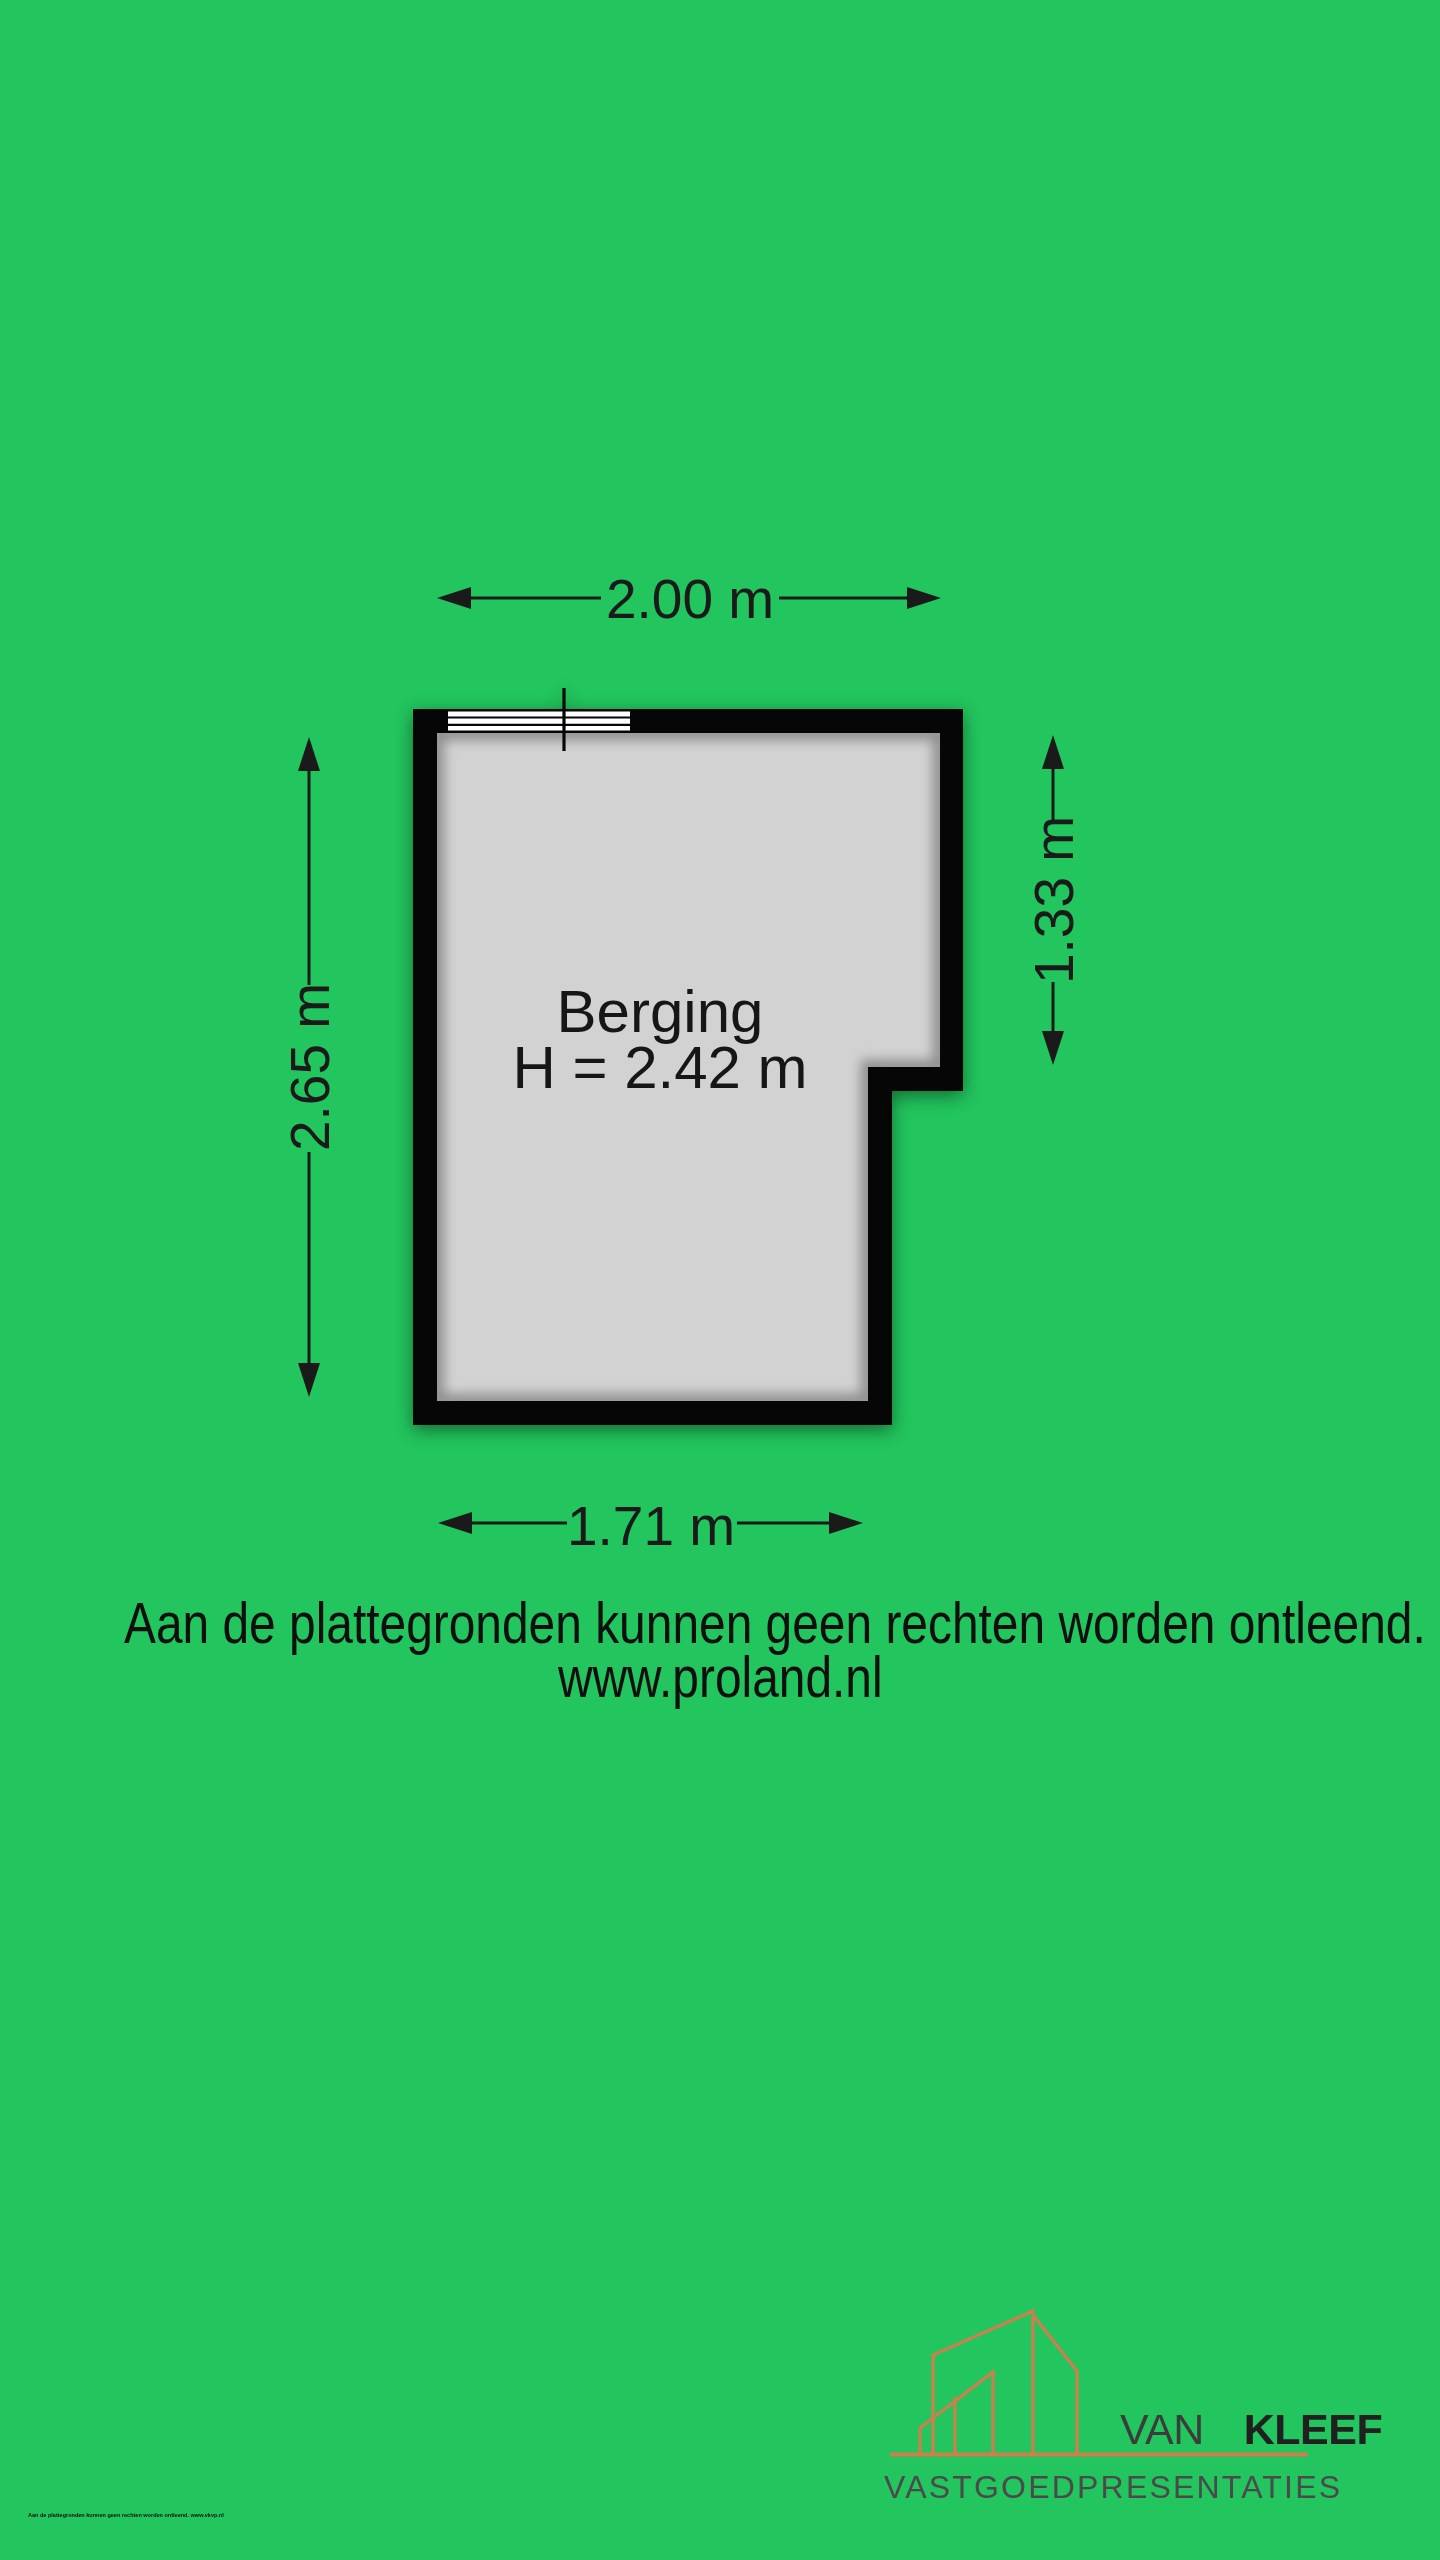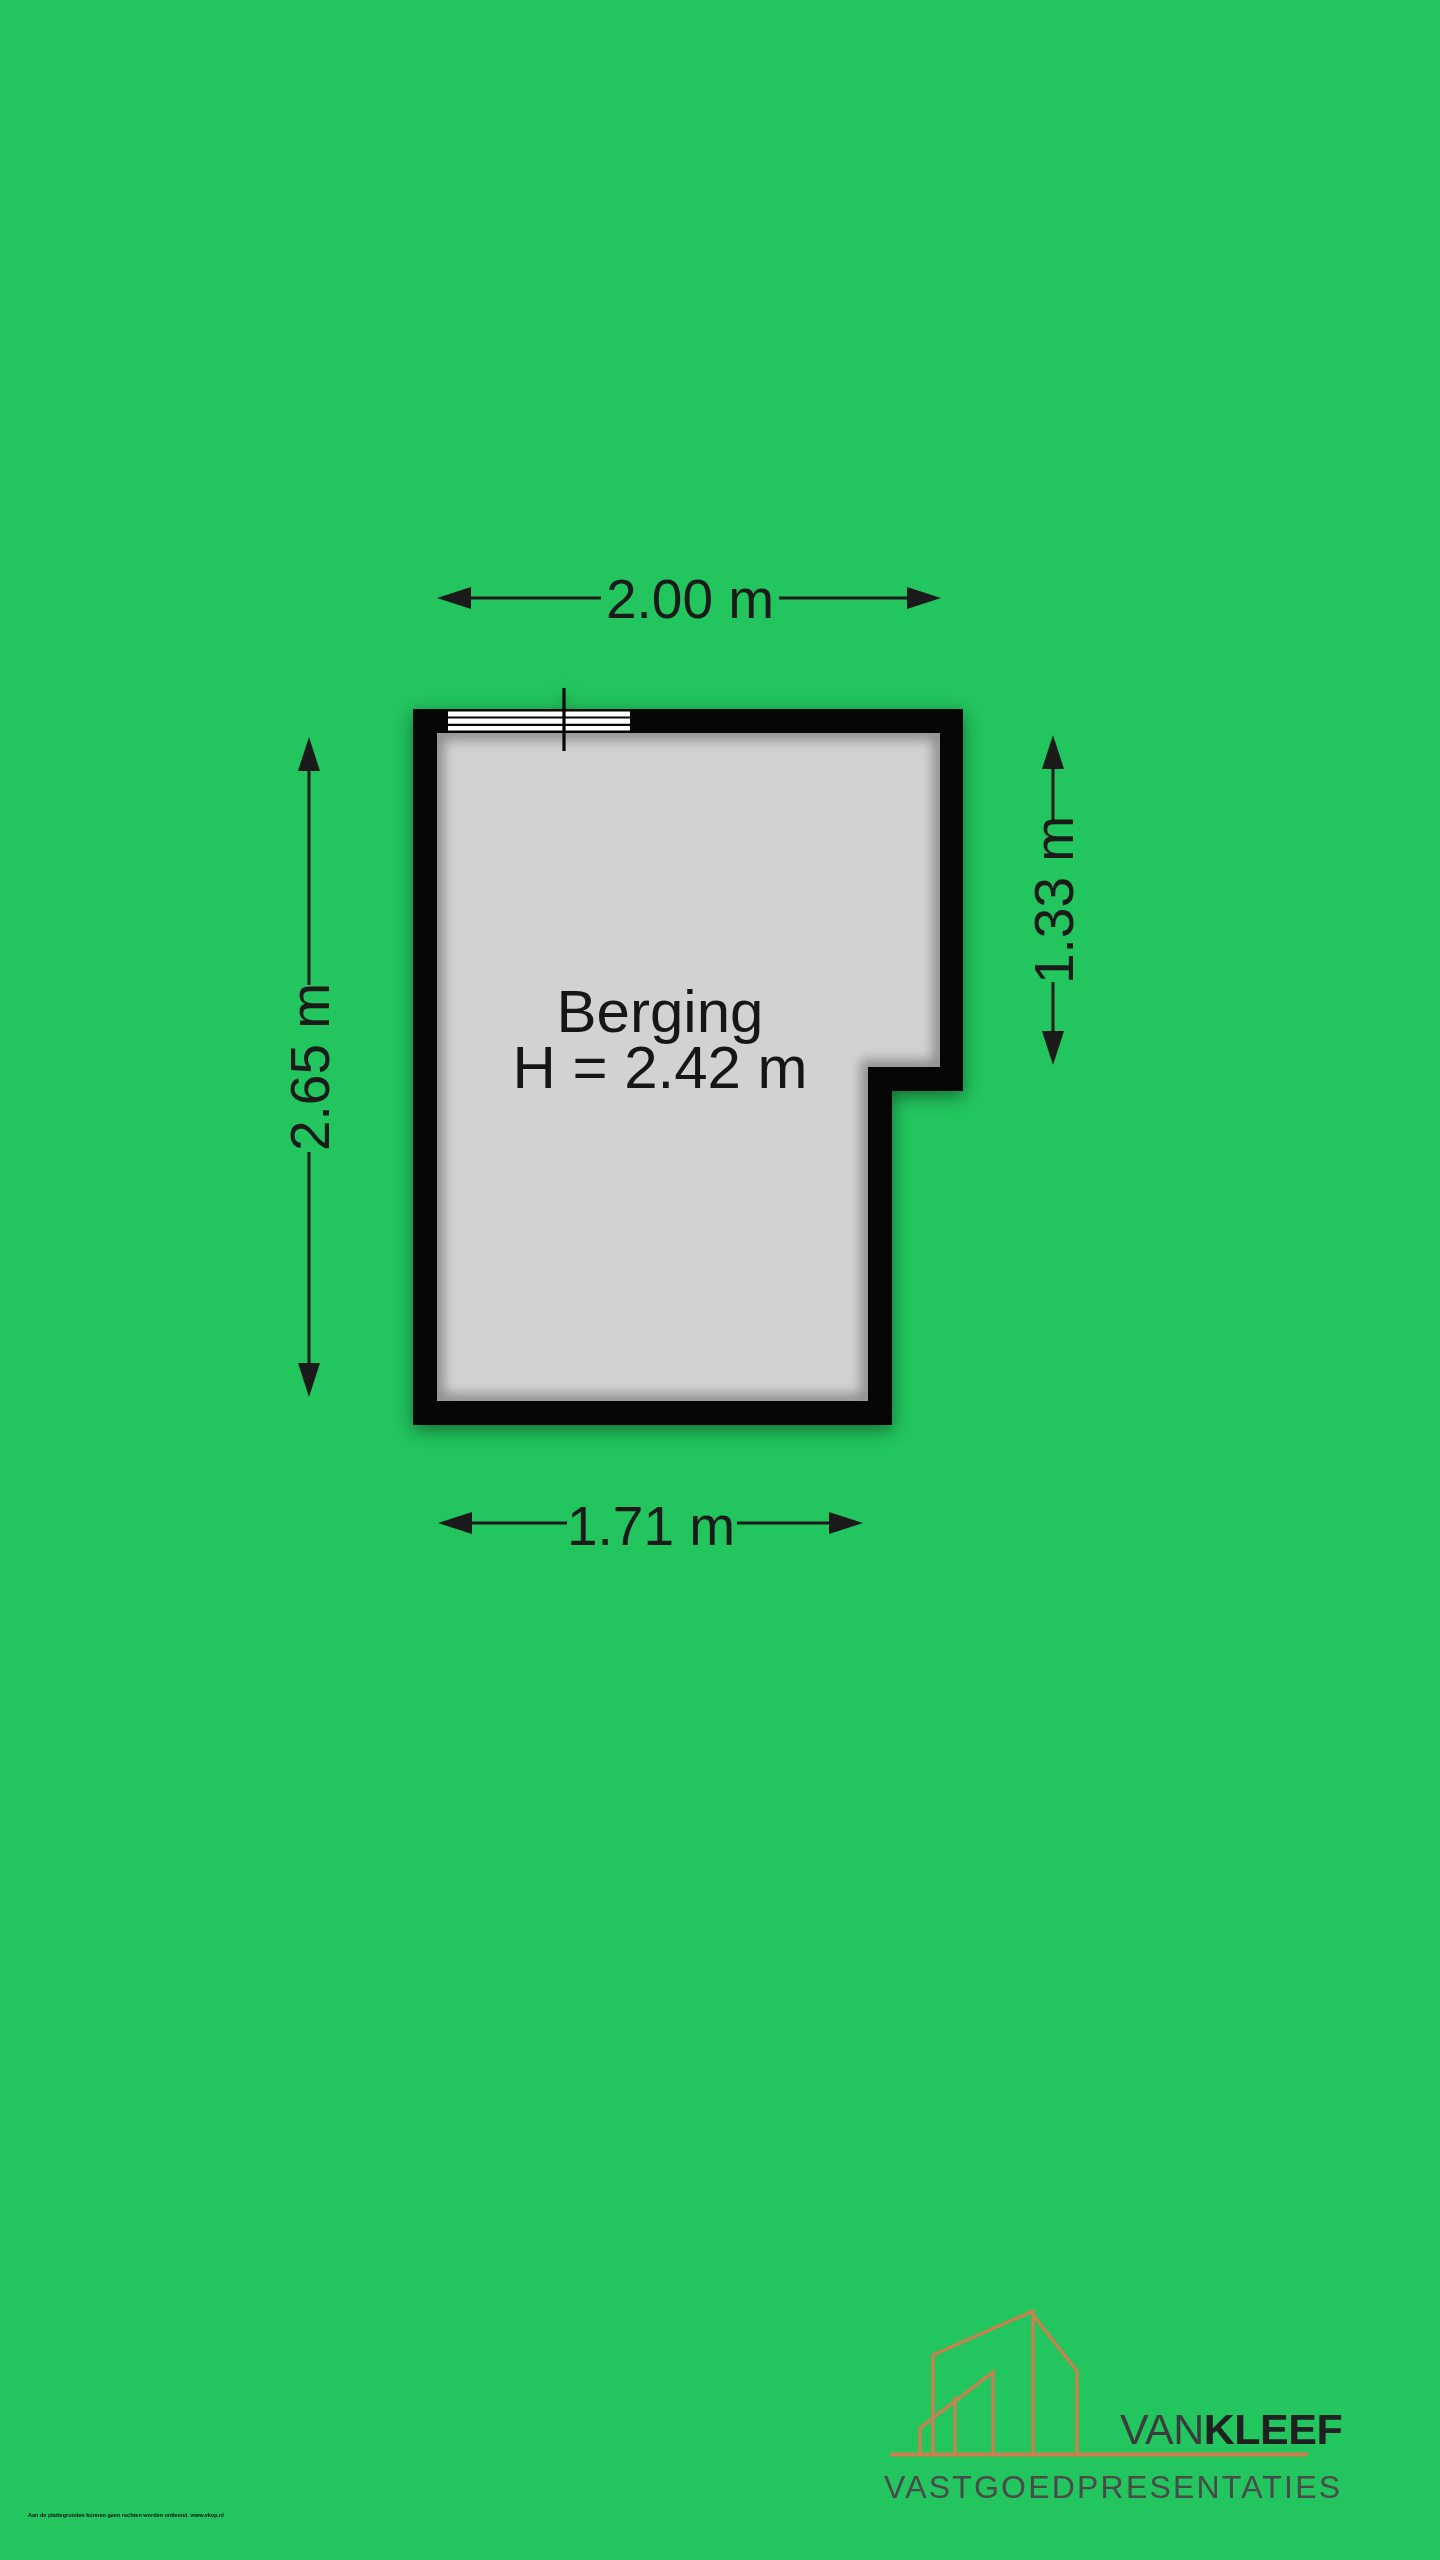--- a/index.html
+++ b/index.html
@@ -18,21 +18,21 @@
   .condensed{display:inline-block;transform:scaleX(0.84);transform-origin:center;white-space:nowrap;}
   .tiny-footer{
     position:absolute;left:28px;top:2512px;font-size:6px;font-weight:bold;color:#111;
     transform:scaleX(0.92);transform-origin:left top;white-space:nowrap;
   }
   .brand{
     position:absolute;left:1084px;top:2408px;font-size:43px;line-height:1;
     letter-spacing:-0.5px;white-space:nowrap;
   }
   .brand .light{font-weight:300;color:#3c3c3c;margin-left:36px;}
-  .brand .bold{font-weight:800;color:#202020;}
+  .brand .bold{font-weight:800;color:#202020;margin-left:40px;}
   .brand-sub{
     position:absolute;left:884px;top:2469px;width:430px;text-align:center;
     font-size:32px;letter-spacing:2.2px;color:#4a4a4a;white-space:nowrap;
   }
 </style>
 </head>
 <body>
 
 <div class="page">
 
@@ -94,20 +94,28 @@
       <line x1="737" y1="1523" x2="832" y2="1523"></line>
       <polygon points="438,1523 472,1512 472,1534" stroke="none" fill="#1a1a1a"></polygon>
       <polygon points="863,1523 829,1512 829,1534" stroke="none" fill="#1a1a1a"></polygon>
     </g>
     <text class="dimtext" x="651" y="1545" text-anchor="middle">1.71 m</text>
 
     <text class="roomtext" x="660" y="1032" text-anchor="middle">Berging</text>
     <text class="roomtext" x="660" y="1088" text-anchor="middle">H = 2.42 m</text>
   </svg>
 
+  <div class="disclaimer">
+    <div>
+      <span class="condensed">Aan de plattegronden kunnen geen rechten worden ontleend.</span>
+    </div>
+    <div>
+      <span class="condensed">www.proland.nl</span>
+    </div>
+  </div>
 
   <svg viewBox="0 0 1440 2560">
     <g fill="none" stroke="#cf7f4d" stroke-width="3.2" stroke-linejoin="miter">
       <path d="M933,2455 L933,2355 L1033,2311 L1033,2455"></path>
       <path d="M1033,2315 L1077,2371 L1077,2455"></path>
       <path d="M920,2455 L920,2428 L993,2372 L993,2455"></path>
       <path d="M955,2455 L955,2397"></path>
       <line x1="890" y1="2454.5" x2="1308" y2="2454.5" stroke-width="4"></line>
     </g>
   </svg>

